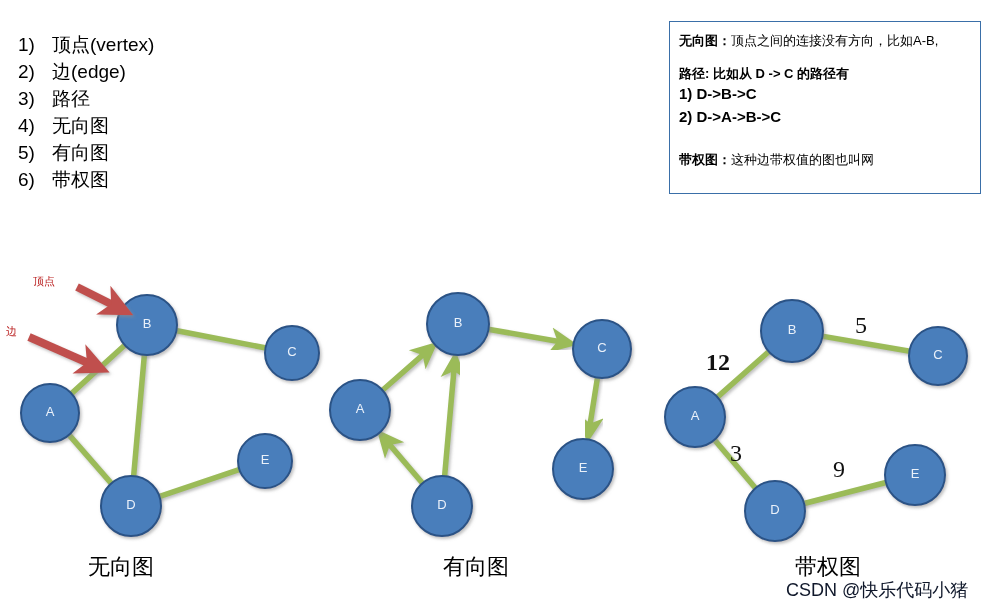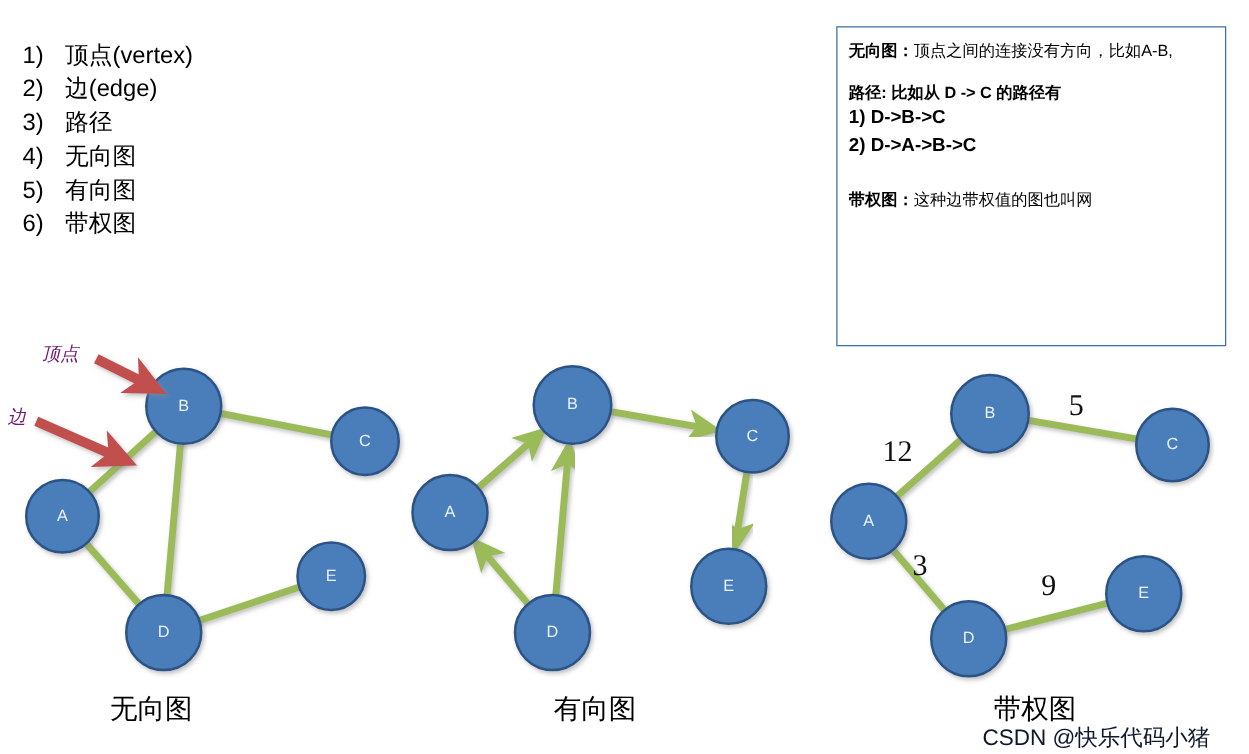--- a/index.html
+++ b/index.html
@@ -22,21 +22,21 @@
     font-size:19px; color:#000;
     line-height:1.42;
     white-space:nowrap;
   }
   #concept-list li .num { width:34px; flex:none; }
   #concept-list li .txt { }
 
   
   #definition-box {
     position:absolute; left:669px; top:21px;
-    width:312px; height:256px;
+    width:312px; height:173px;
     border:1.4px solid #3A6FA8;
     background:#ffffff;
     box-sizing:border-box;
     padding:9px 8px 0 9px;
   }
   #definition-box .ln { font-size:13px; color:#000; line-height:1.5; white-space:nowrap; }
   #definition-box .ln.b { font-weight:bold; }
   #definition-box .sm { font-size:15px; font-weight:bold; }
   #definition-box .gap { height:13px; }
   #definition-box .gap-s { height:9px; }
@@ -44,21 +44,21 @@
 
   
   .graph-svg { position:absolute; top:0; left:0; }
   .node-circ { fill:#4A7EBB; stroke:#2B5386; stroke-width:2; }
   .node-lbl  { fill:#EAF1FA; font-family:"Liberation Sans", sans-serif; font-size:13px; text-anchor:middle; dominant-baseline:middle; }
   .edge      { stroke:#9BBB59; stroke-width:5.5; stroke-linecap:round; fill:none; }
   .arrow-red { stroke:#C0504D; stroke-width:8; stroke-linecap:butt; fill:none; }
 
   
   .callout {
-    position:absolute; font-size:15px; color:#701a75; white-space:nowrap;font-style:italic;
+    position:absolute; font-size:11px; color:#b91c1c; white-space:nowrap;
   }
 
   
   .weight {
     position:absolute; font-family:"Liberation Serif", serif;
     font-size:24px; color:#111; white-space:nowrap;
   }
 
   
   .caption {
@@ -212,21 +212,21 @@
 
     <g filter="url(#softShadow)">
       <line class="arrow-red" x1="77" y1="287" x2="119" y2="308" marker-end="url(#arrowRed)"></line>
       <line class="arrow-red" x1="29" y1="337" x2="95" y2="366" marker-end="url(#arrowRed)"></line>
     </g>
   </svg>
 
   <div class="callout" style="left:33px; top:274px;">顶点</div>
   <div class="callout" style="left:6px; top:324px;">边</div>
 
-  <div class="weight" style="left:706px; top:349px;">12</div>
+  <div class="weight" style="left:706px; top:349px;font-weight:bold;">12</div>
   <div class="weight" style="left:855px; top:312px;">5</div>
   <div class="weight" style="left:730px; top:440px;">3</div>
   <div class="weight" style="left:833px; top:456px;">9</div>
 
   <div class="caption" style="left:88px; top:552px;">无向图</div>
   <div class="caption" style="left:443px; top:552px;">有向图</div>
   <div class="caption" style="left:795px; top:552px;">带权图</div>
 
   <div id="watermark">CSDN @快乐代码小猪</div>
 

